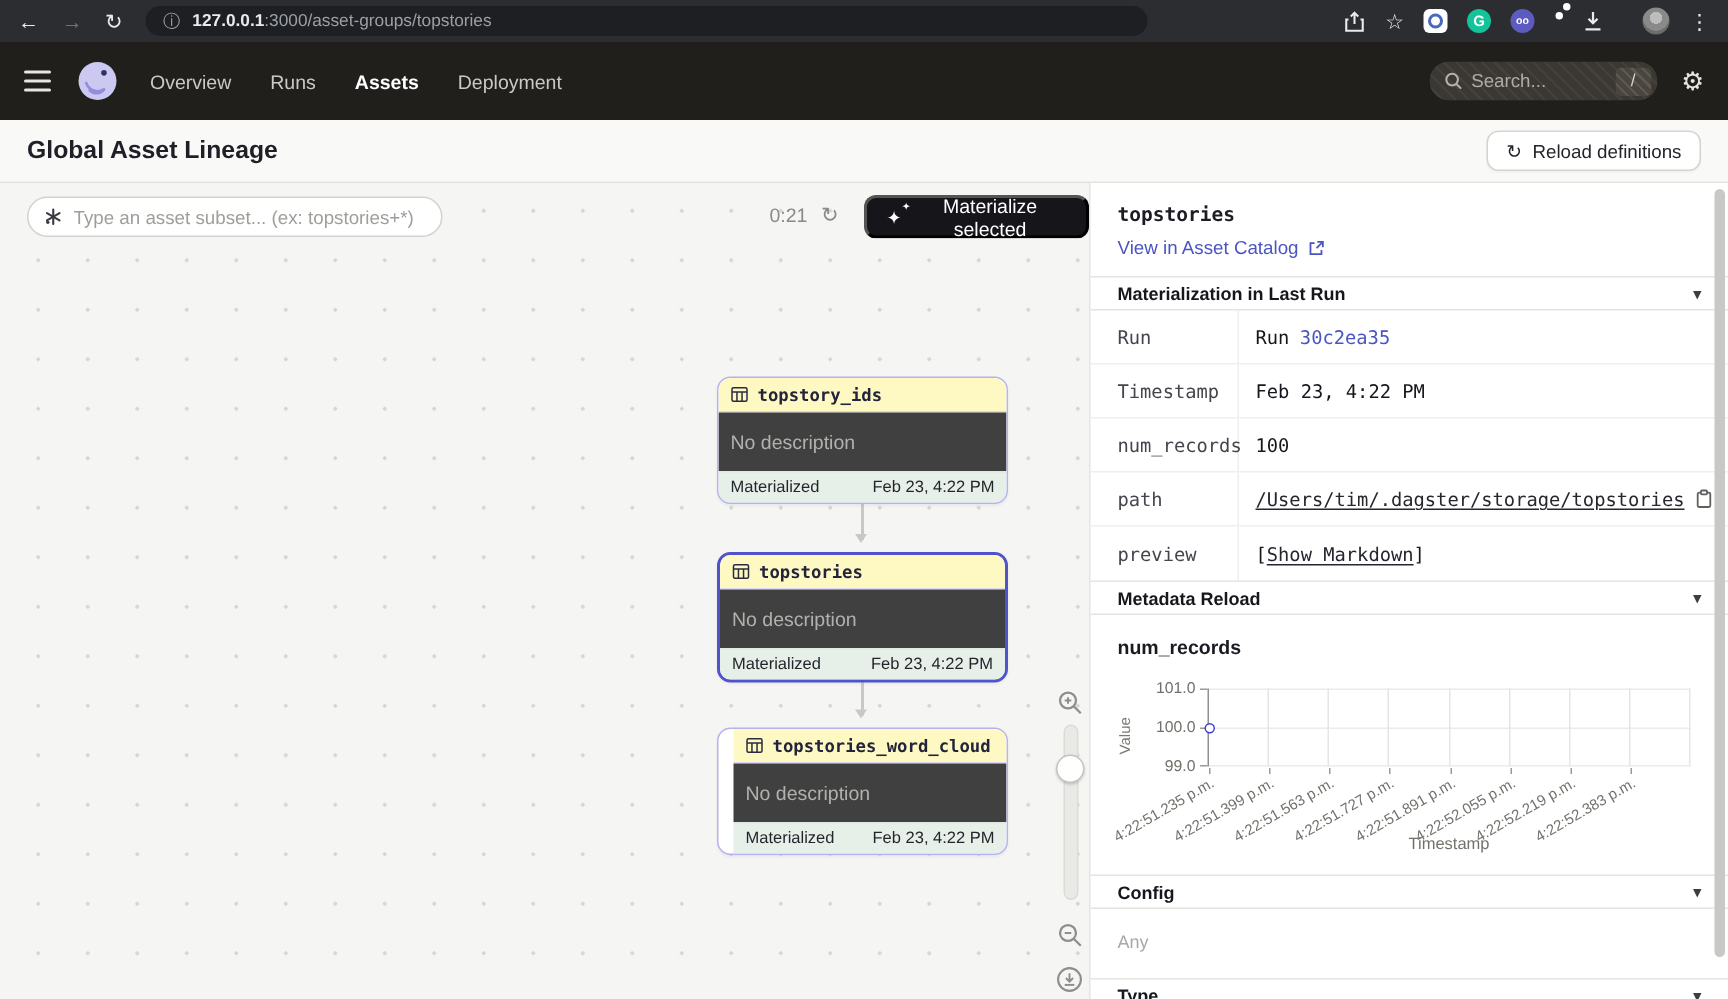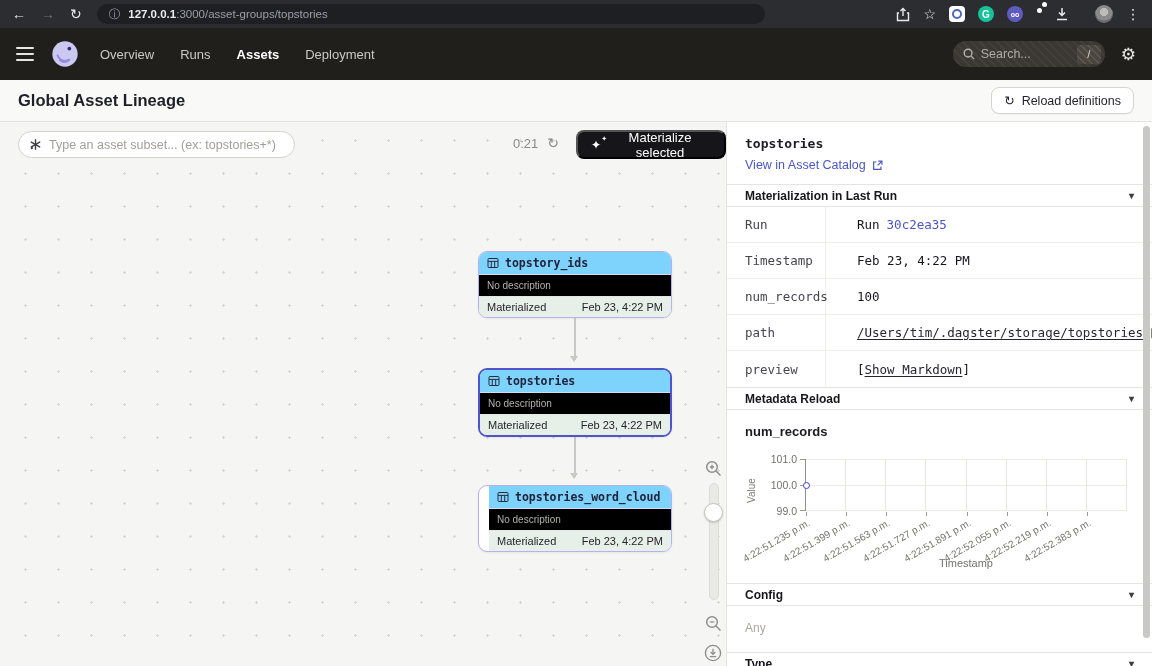--- a/index.html
+++ b/index.html
@@ -54,39 +54,39 @@
   .asset-filter input::placeholder { color:#a09e99; }
   .graph-timer { position:absolute; left:513px; top:13px; display:flex; align-items:center; gap:9px; color:#8b8a86; font-size:13px; }
   .graph-timer .refresh { font-size:14px; cursor:pointer; }
   .materialize-btn { position:absolute; left:576px; top:8px; height:29px; padding:0 13px; background:#15151a; color:#fff; border-radius:8px; display:flex; align-items:center; gap:8px; font-size:13px; cursor:pointer; }
   .spark { position:relative; font-size:12px; line-height:1; }
   .spark i { position:absolute; top:-4px; right:-6px; font-style:normal; font-size:7px; }
 
   
   .asset-node { position:absolute; left:478px; width:194px; border:1.5px solid #b7b1ef; border-radius:9px; background:#fff; overflow:hidden; cursor:pointer; box-shadow:0 1px 2px rgba(80,80,140,.08); }
   .asset-node.selected { border:2.5px solid #4f54cb; }
-  .node-header { background:#7dd3fc; border-bottom:1px solid #dcd8f2; padding:4px 8px; display:flex; gap:6px; align-items:center; font-family:"DejaVu Sans Mono","Liberation Mono",monospace; font-size:11.5px; font-weight:600; color:#23233c; height:23px; }
-  .node-desc { padding:3px 8px; font-size:10px; color:#b3b1ad; background:#000000; height:21px; display:flex; align-items:center; }
+  .node-header { background:#fef9c3; border-bottom:1px solid #dcd8f2; padding:4px 8px; display:flex; gap:6px; align-items:center; font-family:"DejaVu Sans Mono","Liberation Mono",monospace; font-size:11.5px; font-weight:600; color:#23233c; height:23px; }
+  .node-desc { padding:3px 8px; font-size:13px; color:#b3b1ad; background:#404040; height:39px; display:flex; align-items:center; }
   .node-footer { background:#e7efe9; border-top:1px solid #e0e8e2; padding:0 8px; display:flex; justify-content:space-between; align-items:center; font-size:11px; color:#25252c; height:21px; }
   .edge { position:absolute; left:574px; width:1.5px; background:#c9c9c4; }
   .edge::after { content:""; position:absolute; bottom:-6px; left:-3.8px; border:4.5px solid transparent; border-top:6px solid #c9c9c4; }
 
   
   .zctl { position:absolute; cursor:pointer; }
   .slider-track { position:absolute; left:709px; top:361px; width:10px; height:117px; background:#e9e9e6; border:1px solid #dbdbd7; border-radius:6px; }
   .slider-handle { position:absolute; left:704px; top:381px; width:19px; height:19px; background:#fff; border:1px solid #c4c4c0; border-radius:50%; box-shadow:0 1px 2px rgba(0,0,0,.18); cursor:grab; }
 
   
   .detail-panel { width:426px; background:#fff; border-left:1px solid #e4e4e1; position:relative; overflow:hidden; }
   .panel-head { padding:14px 18px 12px; }
   .asset-name { font-family:"DejaVu Sans Mono","Liberation Mono",monospace; font-size:13px; font-weight:600; color:#1c1c24; }
   .catalog-link { margin-top:7px; color:#4a55c2; font-size:12.5px; display:flex; gap:6px; align-items:center; cursor:pointer; width:fit-content; }
   .section-header { border-top:1px solid #e4e4e1; border-bottom:1px solid #e4e4e1; padding:0 18px; display:flex; justify-content:space-between; align-items:center; font-size:12px; font-weight:700; color:#16161d; height:23px; cursor:pointer; }
   .caret { font-size:10px; color:#3c3c44; }
-  .kv-row { display:flex; min-height:36px; align-items:stretch; border-bottom:1px solid #efefec; font-family:"DejaVu Sans Mono","Liberation Mono",monospace; font-size:12.5px;gap:20px; }
+  .kv-row { display:flex; min-height:36px; align-items:stretch; border-bottom:1px solid #efefec; font-family:"DejaVu Sans Mono","Liberation Mono",monospace; font-size:12.5px; }
   .kv-row:last-child { border-bottom:none; }
   .kv-label { width:99px; padding-left:18px; color:#45454d; border-right:1px solid #efefec; display:flex; align-items:center; flex-shrink:0; }
   .kv-value { padding-left:11px; color:#16161d; display:flex; align-items:center; gap:7px; flex:1; }
   .kv-link { color:#4a55c2; cursor:pointer; }
   .u-link { color:#26262f; text-decoration:underline; text-underline-offset:2px; cursor:pointer; }
 
   .plots-body { padding:8px 6px 14px 18px; }
   .plot-name { font-size:13px; font-weight:700; color:#1a1a22; margin-top:6px; }
   .chart { margin-top:20px; display:flex; position:relative; }
   .ylab-col { width:14px; position:relative; }

